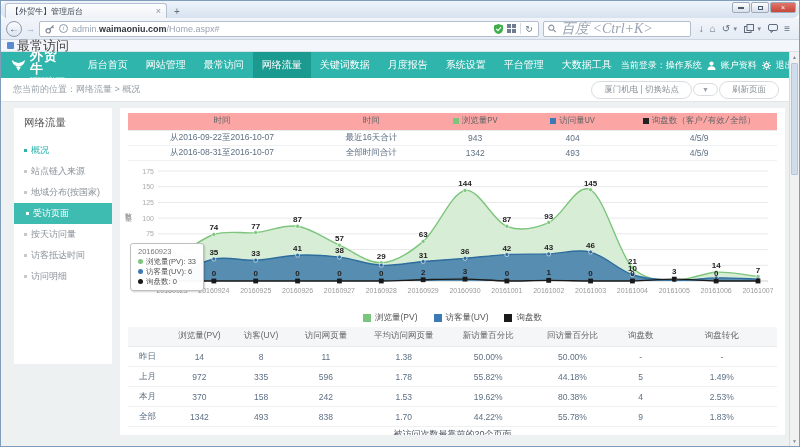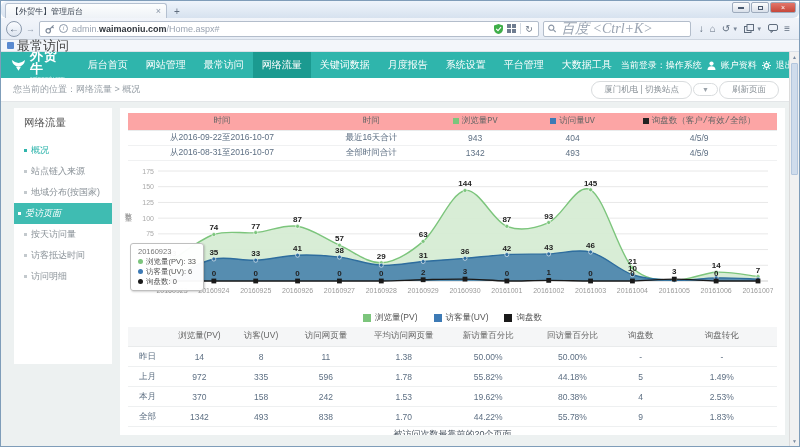--- a/index.html
+++ b/index.html
@@ -54,21 +54,21 @@
   .pill { border:1px solid #d9dcde; border-radius:10px; padding:2px 12px; font-size:8.5px; color:#8a9298; background:#fff; white-space:nowrap; }
   .pill.caret-pill { padding:2px 8px; font-size:7px; color:#9aa2a9; }
 
   .app-body { display:flex; align-items:flex-start; }
   .sidebar { width:98px; flex:none; background:#fff; margin:6px 0 0 13px; padding:8px 0 14px 10px; min-height:256px; }
   .sb-title { font-size:10.5px; color:#555; margin-bottom:10px; }
   .sb-item { font-size:9px; color:#8a9298; line-height:21px; display:flex; align-items:center; gap:4px; cursor:pointer; }
   .sb-item .dot { width:3px; height:3px; background:#c3c9cd; flex:none; }
   .sb-item.current { color:#2fb5ac; }
   .sb-item.current .dot { background:#2fb5ac; }
-  .sb-item.hover { background:#3fbcb2; color:#fff; margin-left:-10px; padding-left:4px;font-style:italic; }
+  .sb-item.hover { background:#3fbcb2; color:#fff; margin-left:-10px; padding-left:12px; }
   .sb-item.hover .dot { background:#fff; }
 
   .content { flex:1; background:#fff; margin:6px 14px 0 8px; padding:5px 8px 0; min-width:0; }
 
   table.summary { width:100%; border-collapse:collapse; font-size:8.5px; }
   table.summary th { background:#fca5a5; color:#666; font-weight:normal; height:17px; border-bottom:1px solid #e9ebec;font-family:Liberation Mono, monospace; }
   table.summary td { text-align:center; height:15px; border-bottom:1px solid #f0f1f2; color:#5d6f83; }
   .swatch { display:inline-block; width:6px; height:6px; margin-right:3px; vertical-align:middle; }
 
   .chart-wrap { position:relative; margin-top:4px; height:146px; }

